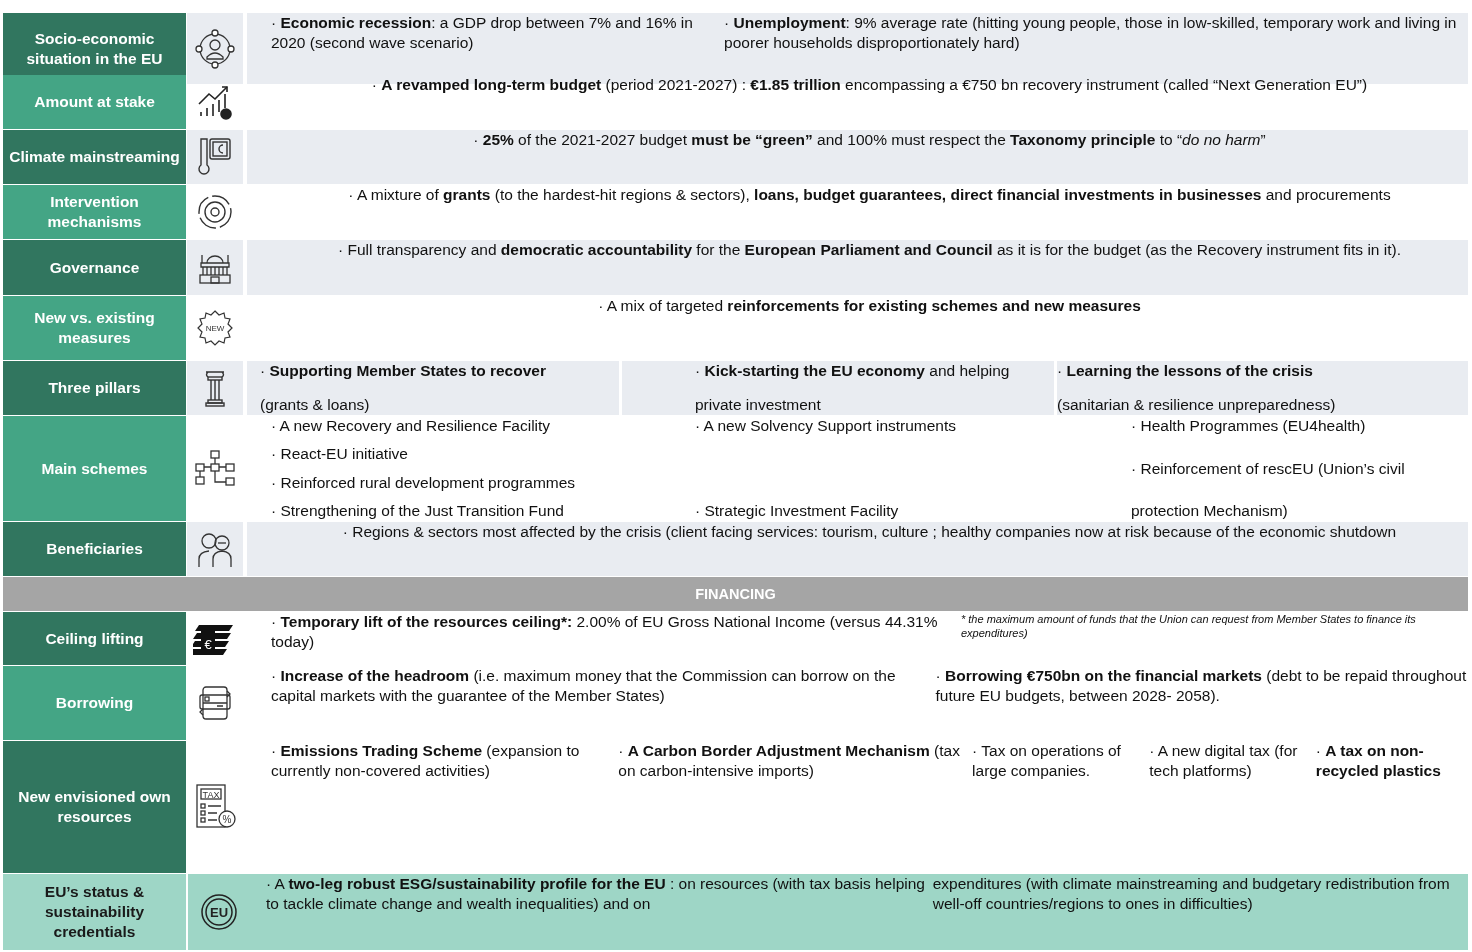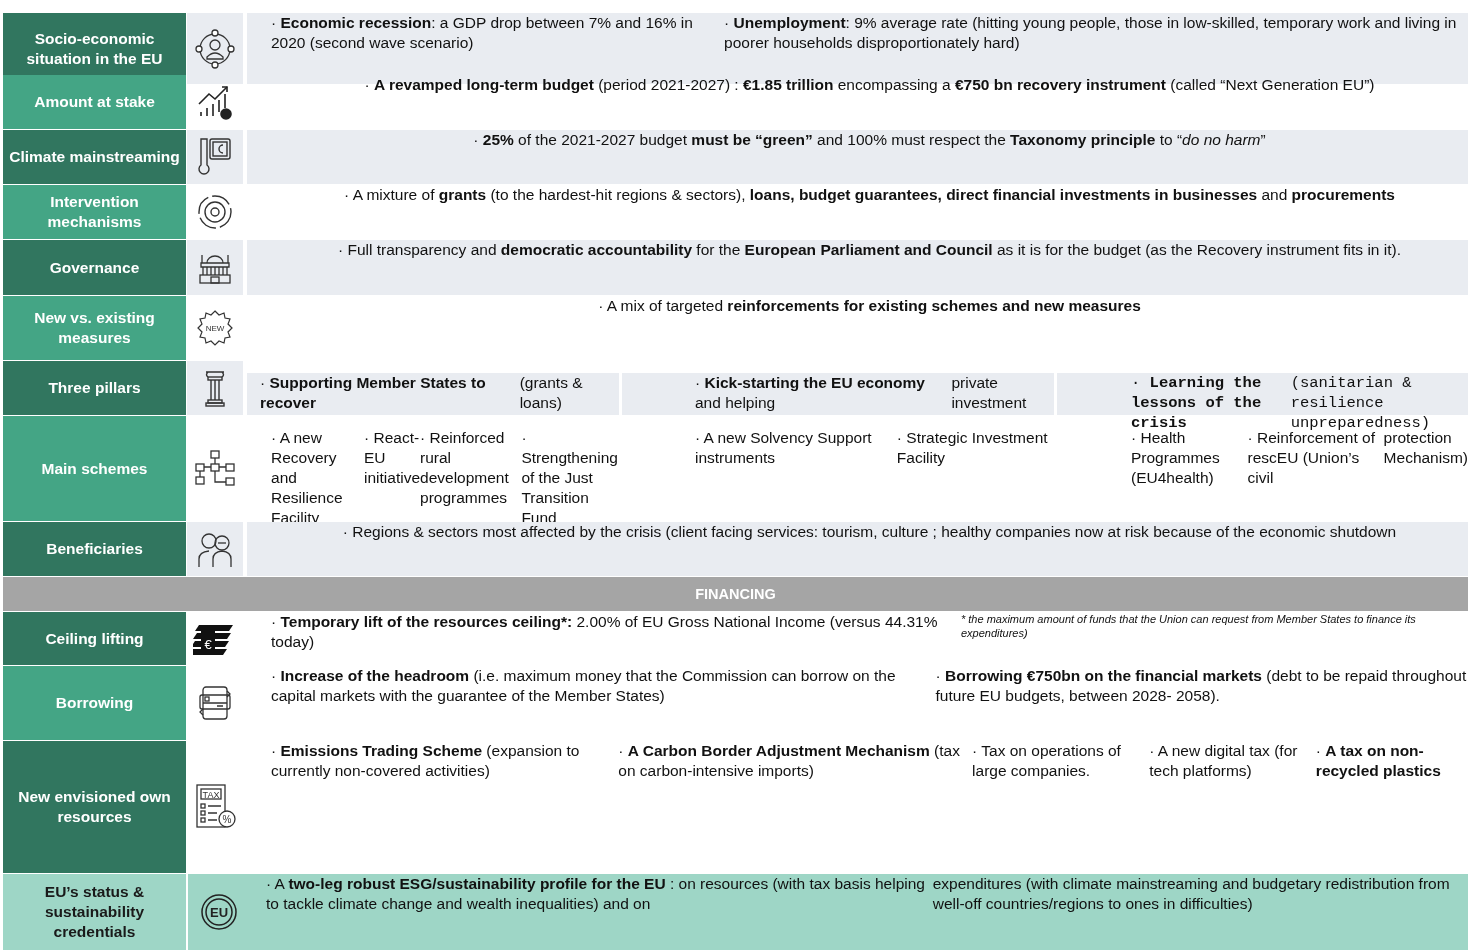--- a/index.html
+++ b/index.html
@@ -11,21 +11,21 @@
            color: #fff; font-weight: bold; font-size: 15.5px; line-height: 20px; padding: 0 6px; box-sizing: border-box; }
   .label.dark { background: #31765f; }
   .label.light { background: #44a585; }
   .label.pale { background: #9ed6c6; color: #1a1a1a; }
   .iconcell { position: absolute; left: 184px; top: 0; bottom: 0; width: 56px;
               display: flex; align-items: center; justify-content: center; }
   .content { position: absolute; left: 244px; right: 0; top: 0; bottom: 0;
              display: flex; flex-direction: row; justify-content: center;
              font-size: 15.5px; line-height: 20px; padding-left: 24px; box-sizing: border-box; }
   .shade .iconcell, .shade .content { background: #e9ecf1; }
-  .col3 { position: absolute; top: 12px; bottom: 0; display: flex; flex-direction: row; justify-content: flex-end;
+  .col3 { position: absolute; top: 0; bottom: 0; display: flex; flex-direction: column; justify-content: space-between;
           font-size: 15.5px; line-height: 20px; box-sizing: border-box; }
   .shade .col3 { background: #e9ecf1; }
   .financing { position: absolute; left: 3px; width: 1465px; top: 577px; height: 34px; background: #a5a5a5;
                color: #fff; font-weight: bold; font-size: 14.5px; display: flex; align-items: center; justify-content: center; }
   .footnote { font-size: 11px; font-style: italic; line-height: 14px; }
   .line { display: block; }
   svg { display: block; }
   .eu-row .content { left: 185px; background: #9ed6c6; padding-left: 78px; }
   .eu-row .iconcell { z-index: 2; left: 188px; }
 </style>
@@ -55,21 +55,21 @@
   <div class="label light">Amount at stake</div>
   <div class="iconcell">
     <svg width="40" height="40" viewBox="0 0 40 40" fill="none" stroke="#222" stroke-width="1.6">
       <path d="M4 22 L14 12 L20 17 L32 5"></path>
         <path d="M27 5 h5 v5"></path>
       <path d="M6 34 v-4 M12 34 v-8 M18 34 v-12 M24 30 v-12 M30 26 v-14"></path>
       <circle cx="31" cy="32" r="5" fill="#222"></circle>
     </svg>
   </div>
   <div class="content">
-      <span class="line"><span>· </span><span style="font-weight: bold;">A revamped long-term budget</span><span> (period 2021-2027) : </span><span style="font-weight: bold;">€1.85 trillion</span><span> encompassing a </span><span style="font-weight: bold;">€750 bn recovery instrument</span><span> (called “Next Generation EU”)</span></span>
+      <span class="line"><span>· </span><span style="font-weight: bold;">A revamped long-term budget</span><span> (period 2021-2027) : </span><span style="font-weight: bold;">€1.85 trillion</span><span> encompassing a </span><span style="font-weight: normal;">€750 bn recovery instrument</span><span> (called “Next Generation EU”)</span></span>
     </div>
 </div>
 
 <div class="row shade" style="top:130px;height:54px;">
   <div class="label dark">Climate mainstreaming</div>
   <div class="iconcell">
     <svg width="40" height="44" viewBox="0 0 40 44" fill="none" stroke="#333" stroke-width="1.4">
       <path d="M6 4 h6 v26 a5 5 0 1 1 -6 0z"></path>
       <rect x="15" y="4" width="20" height="20" rx="2"></rect>
         <rect x="18" y="7" width="14" height="14"></rect>
@@ -84,21 +84,21 @@
 <div class="row" style="top:185px;height:54px;">
   <div class="label light">Intervention mechanisms</div>
   <div class="iconcell">
     <svg width="40" height="40" viewBox="0 0 40 40" fill="none" stroke="#333" stroke-width="1.4">
       <circle cx="20" cy="20" r="16" stroke-dasharray="20 4"></circle>
       <circle cx="20" cy="20" r="10"></circle>
         <circle cx="20" cy="20" r="4"></circle>
     </svg>
   </div>
   <div class="content">
-      <span class="line"><span>· A mixture of </span><span style="font-weight: bold;">grants</span><span> (to the hardest-hit regions &amp; sectors), </span><span style="font-weight: bold;">loans, budget guarantees, direct financial investments in businesses</span><span> and </span><span style="font-weight: bold;">procurements</span></span>
+      <span class="line"><span>· A mixture of </span><span style="font-weight: bold;">grants</span><span> (to the hardest-hit regions &amp; sectors), </span><span style="font-weight: bold;">loans, budget guarantees, direct financial investments in businesses</span><span> and </span><span style="font-weight: normal;">procurements</span></span>
     </div>
 </div>
 
 <div class="row shade" style="top:240px;height:55px;border-radius:24px;">
   <div class="label dark">Governance</div>
   <div class="iconcell">
     <svg width="36" height="34" viewBox="0 0 36 34" fill="none" stroke="#333" stroke-width="1.3">
       <path d="M10 12 a8 7 0 0 1 16 0"></path>
         <path d="M4 12 h28 v4 h-28z"></path>
       <path d="M6 16 v8 M10 16 v8 M14 16 v8 M18 16 v8 M22 16 v8 M26 16 v8 M30 16 v8"></path>
@@ -137,21 +137,21 @@
     </svg>
   </div>
   <div class="col3" style="left:244px;width:372px;padding-left:13px;">
       <span class="line"><span>· </span><span style="font-weight: bold;">Supporting Member States to recover</span></span>
       <span class="line"><span>(grants &amp; loans)</span></span>
     </div>
   <div class="col3" style="left:619px;width:432px;padding-left:73px;">
       <span class="line"><span>· </span><span style="font-weight: bold;">Kick-starting the EU economy</span><span> and helping</span></span>
       <span class="line"><span>private investment</span></span>
     </div>
-  <div class="col3" style="left:1054px;right:0;padding-left:74px;font-family:Liberation Mono, monospace;">
+  <div class="col3" style="left:1054px;right:0;">
       <span class="line"><span>· </span><span style="font-weight: bold;">Learning the lessons of the crisis</span></span>
       <span class="line"><span>(sanitarian &amp; resilience unpreparedness)</span></span>
     </div>
 </div>
 
 <div class="row" style="top:416px;height:105px;">
   <div class="label light">Main schemes</div>
   <div class="iconcell">
     <svg width="42" height="40" viewBox="0 0 42 40" fill="none" stroke="#333" stroke-width="1.3">
       <rect x="17" y="2" width="8" height="7"></rect>

